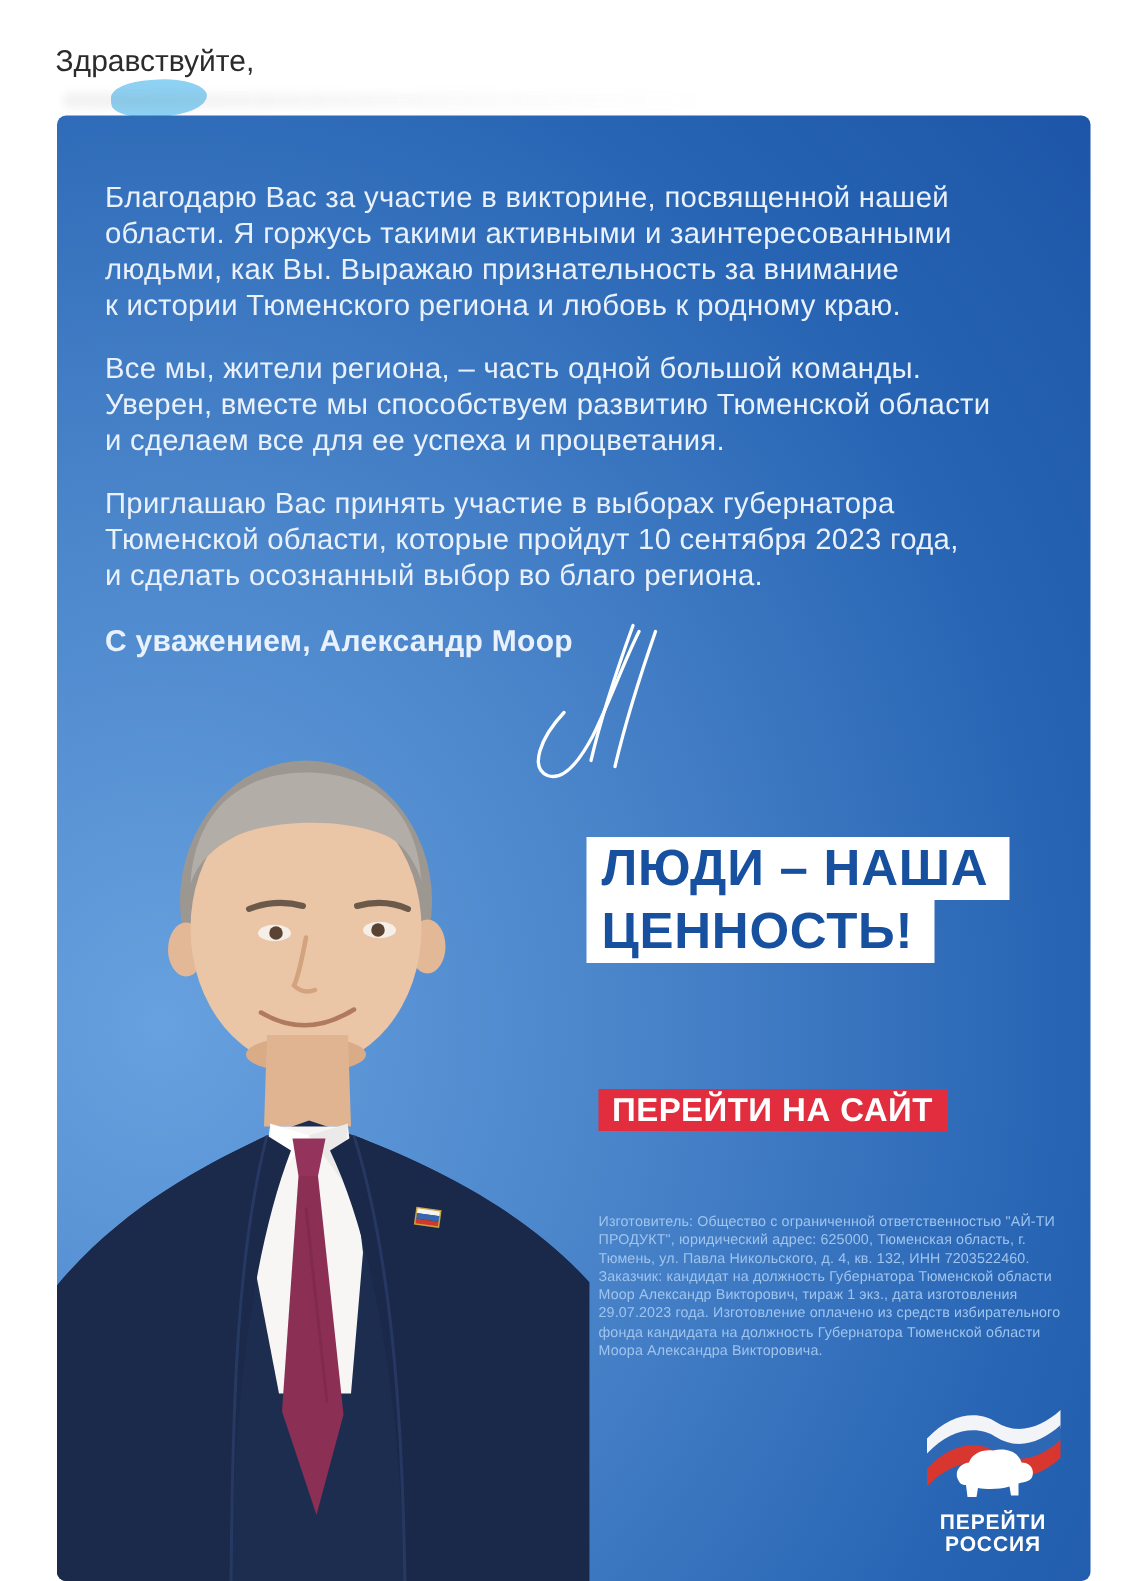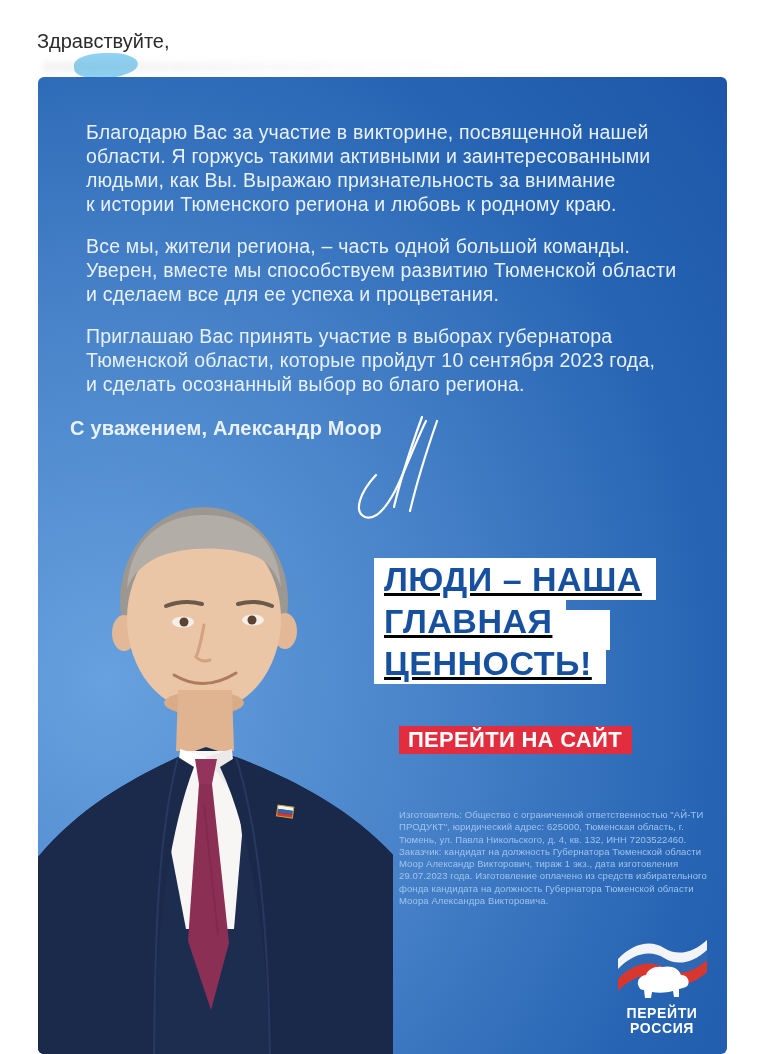--- a/index.html
+++ b/index.html
@@ -38,33 +38,33 @@
     position:absolute; left:38px; top:77px;
     width:689px; height:977px;
     border-radius:6px; overflow:hidden;
     background: radial-gradient(125% 100% at 10% 62%,
       #67a1df 0%, #4883c9 38%, #2764b3 70%, #1b53a6 100%);
   }
 
   
   .letter { position:absolute; left:32px; top:43px; width:632px; color:#e9f1fc; }
   .para {
-    margin:0 0 18px 16px;
+    margin:0 0 18px 0;
     font-size:19.5px; line-height:24px;
     letter-spacing:0.2px;
     white-space:pre;
   }
   .sig-line { margin:21px 0 0 0; font-size:20px; font-weight:bold; letter-spacing:0.2px; }
 
   .autograph { position:absolute; left:308px; top:336px; }
 
   .photo { position:absolute; left:0; top:428px; }
 
   
-  .headline { position:absolute; left:336px; top:481px;text-decoration:underline; }
+  .headline { position:absolute; left:353px; top:481px; }
   .hl {
     display:table; position:relative;
     background:#ffffff; color:#17509e;
     font-weight:bold; font-size:34px; line-height:42px;
     letter-spacing:0.5px; white-space:nowrap;
     padding:0 14px 0 10px;
   }
   .hl-2::after {
     content:""; position:absolute; left:100%; top:10px;
     width:44px; height:40px; background:#ffffff;
@@ -173,21 +173,20 @@
     <g transform="translate(240,300) rotate(8)">
       <rect x="0" y="0" width="16" height="3.7" fill="#f3f3f3"></rect>
       <rect x="0" y="3.7" width="16" height="3.7" fill="#3566b0"></rect>
       <rect x="0" y="7.4" width="16" height="3.6" fill="#d0392f"></rect>
       <rect x="0" y="0" width="16" height="11" fill="none" stroke="#c9a43f" stroke-width="1"></rect>
     </g>
   </svg>
 
   <div class="headline">
     <span class="hl">ЛЮДИ – НАША</span>
-    <span class="hl hl-2">ГЛАВНАЯ</span>
     <span class="hl">ЦЕННОСТЬ!</span>
   </div>
 
   <button class="cta">
     <span class="cta-line">ПЕРЕЙТИ НА САЙТ</span>
   </button>
 
   <p class="fineprint">Изготовитель: Общество с ограниченной ответственностью "АЙ-ТИ ПРОДУКТ", юридический адрес: 625000, Тюменская область, г. Тюмень, ул. Павла Никольского, д. 4, кв. 132, ИНН 7203522460. Заказчик: кандидат на должность Губернатора Тюменской области Моор Александр Викторович, тираж 1 экз., дата изготовления 29.07.2023 года. Изготовление оплачено из средств избирательного фонда кандидата на должность Губернатора Тюменской области Моора Александра Викторовича.</p>
 
   <div class="er-logo">

